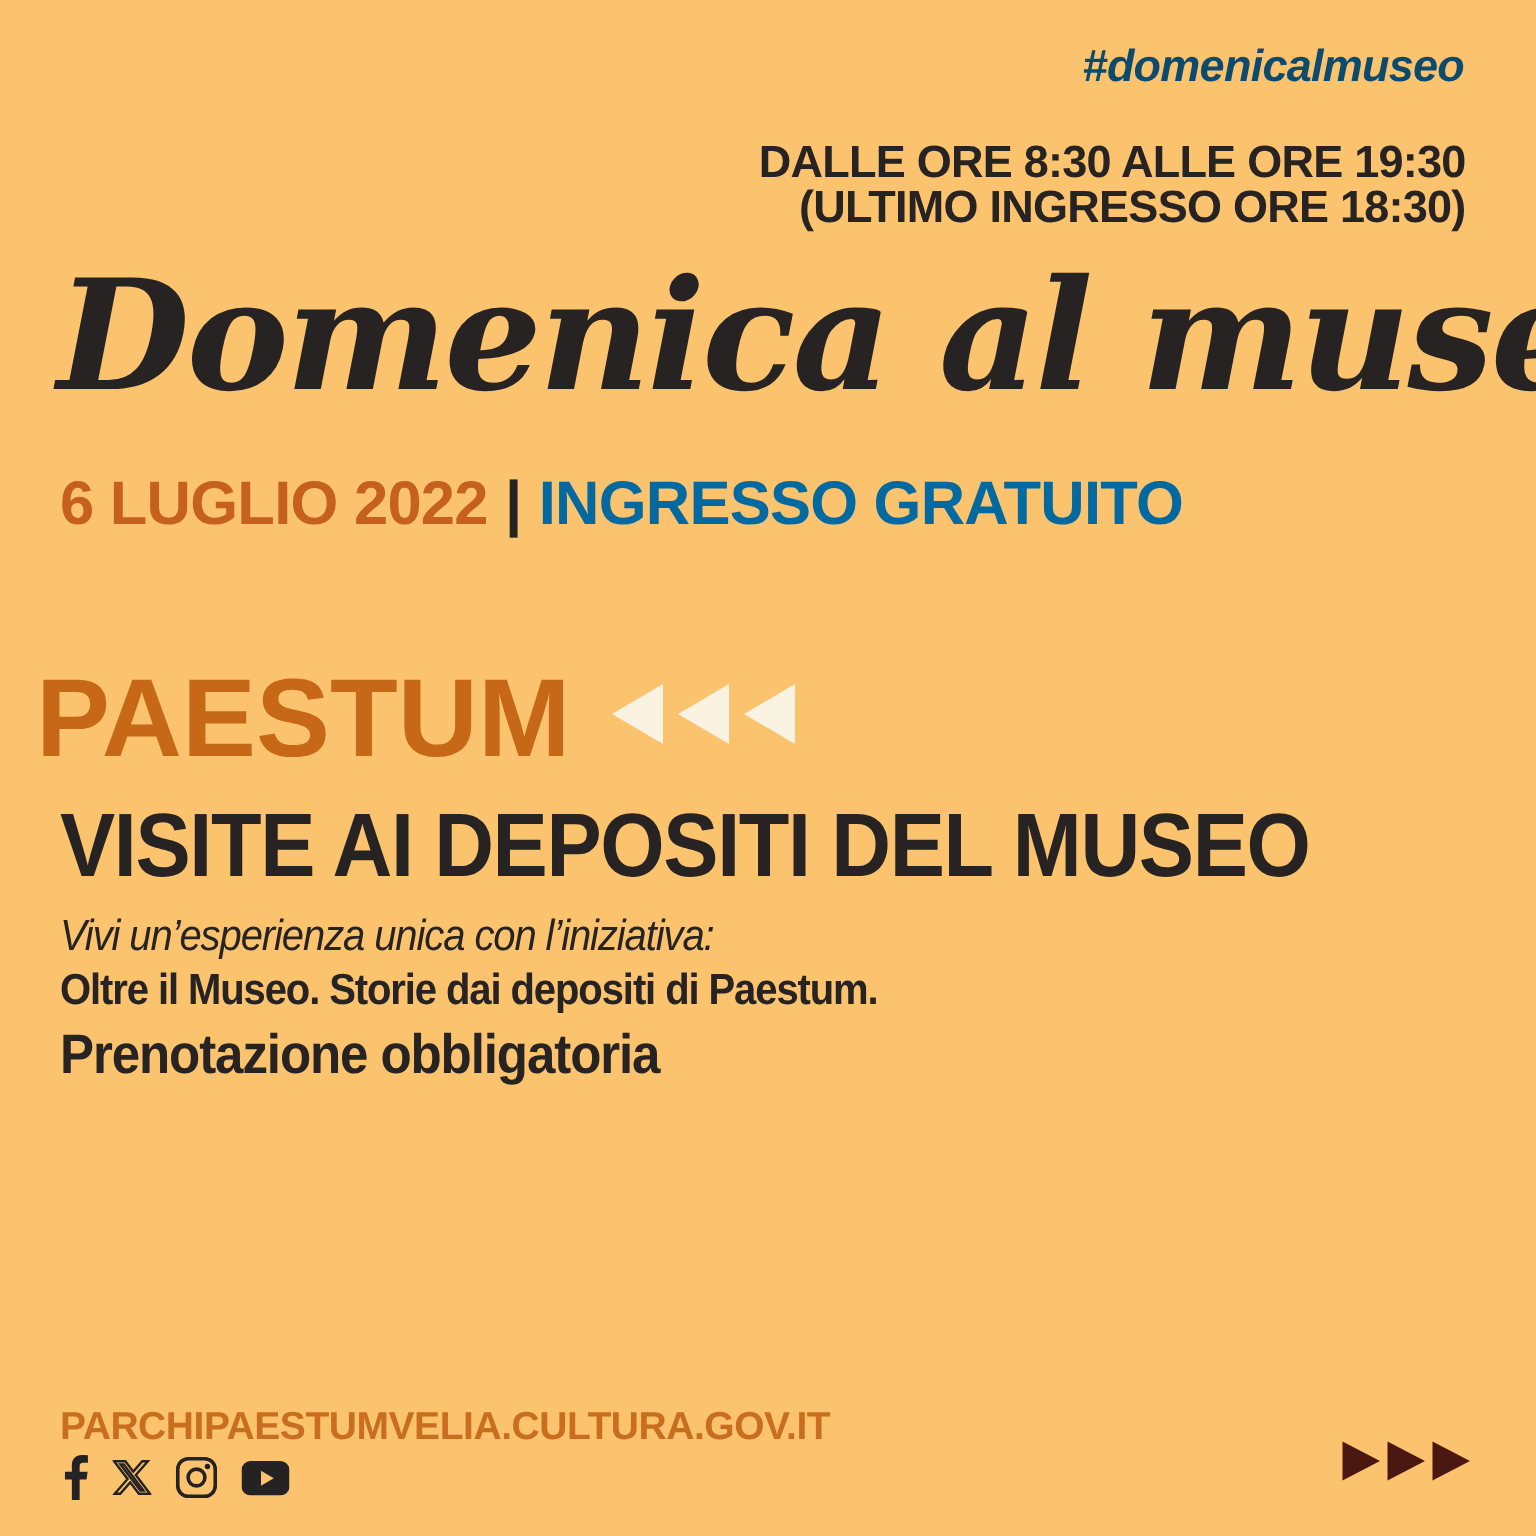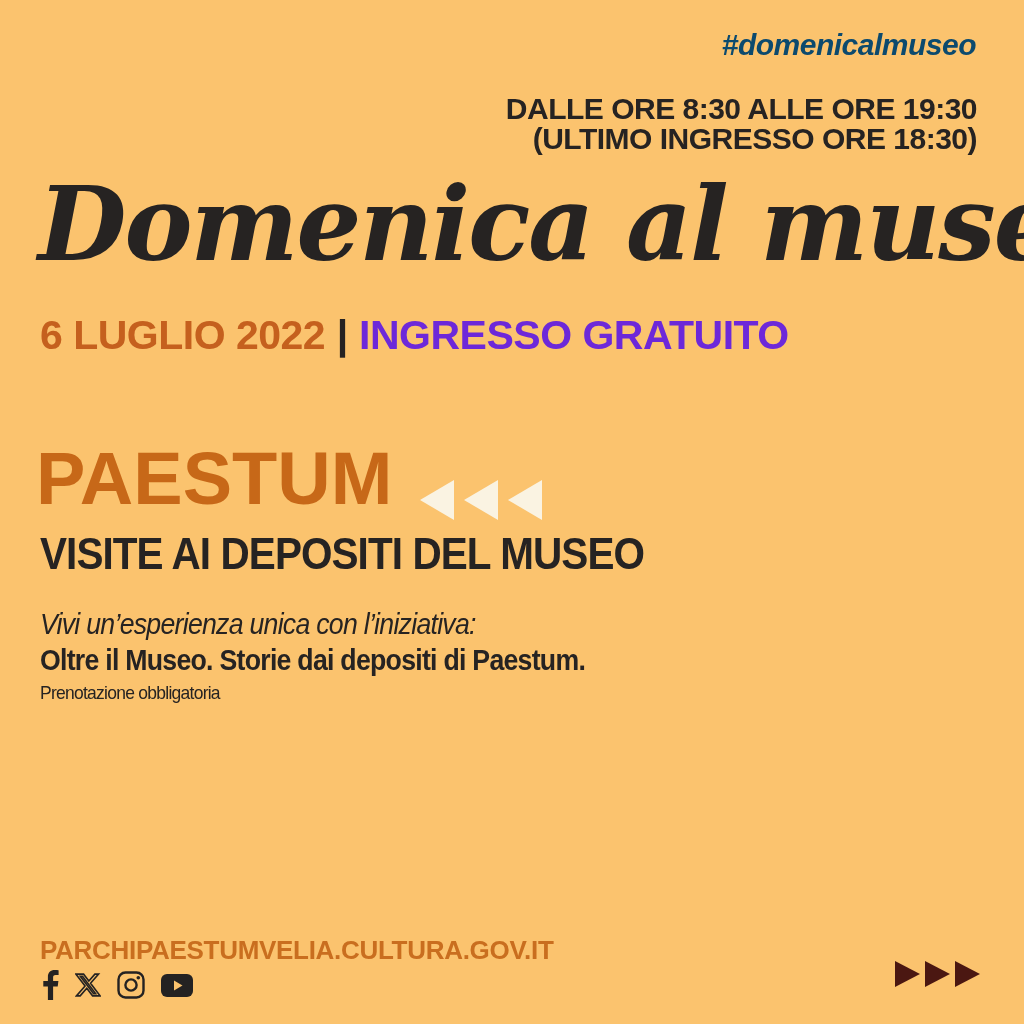--- a/index.html
+++ b/index.html
@@ -56,48 +56,48 @@
     white-space:nowrap;
   }
   
   .dateline{
     position:absolute;left:40px;top:312px;
     font-size:41px;font-weight:700;
     letter-spacing:-0.5px;white-space:nowrap;
   }
   .dateline .date{color:#C5601E;}
   .dateline .sep{color:#262322;margin:0 0.28em;font-weight:600;}
-  .dateline .free{color:#6d28d9;}
+  .dateline .free{color:#0369a1;}
   
   .site-row{
-    position:absolute;left:36px;top:438px;
-    display:flex;align-items:flex-end;
+    position:absolute;left:24px;top:438px;
+    display:flex;align-items:center;
     height:82px;
   }
   .site-name{
     font-size:74px;font-weight:800;
     letter-spacing:0px;color:#C76818;
     line-height:82px;
   }
   .tri-left-group{display:flex;align-items:center;margin-left:28px;margin-top:-6px;}
   .tri-left{
     width:0;height:0;
     border-top:20px solid transparent;
     border-bottom:20px solid transparent;
     border-right:34px solid #FAF3E2;
     margin-right:10px;
   }
   
   .line{position:absolute;left:40px;white-space:nowrap;color:#262322;}
   .squeeze{display:inline-block;transform:scaleX(0.92);transform-origin:0 50%;}
-  .event-name{top:529px;font-size:44px;font-weight:800;letter-spacing:-1px;}
+  .event-name{top:529px;font-size:60px;font-weight:800;letter-spacing:-1px;}
   .times{top:572px;font-size:27px;font-weight:700;letter-spacing:-0.8px;}
   .intro{top:608px;font-size:29px;font-weight:400;letter-spacing:-0.8px;font-style:italic;}
   .initiative{top:644px;font-size:29px;font-weight:700;letter-spacing:-0.8px;text-align:center;}
-  .booking{top:682px;font-size:19px;font-weight:400;letter-spacing:-0.8px;}
+  .booking{top:682px;font-size:37px;font-weight:700;letter-spacing:-0.8px;}
   .contacts{top:720px;font-size:29px;letter-spacing:-0.5px;}
   .contacts .lbl{font-weight:800;margin-right:0.3em;}
   .contacts .val{font-weight:600;}
   .contacts .val-email{font-weight:400;}
   .contacts .thin-sep{font-weight:300;margin:0 0.45em;color:#3a3530;}
   
   .website{
     position:absolute;left:40px;top:935px;
     font-size:26px;font-weight:800;
     letter-spacing:-0.3px;

